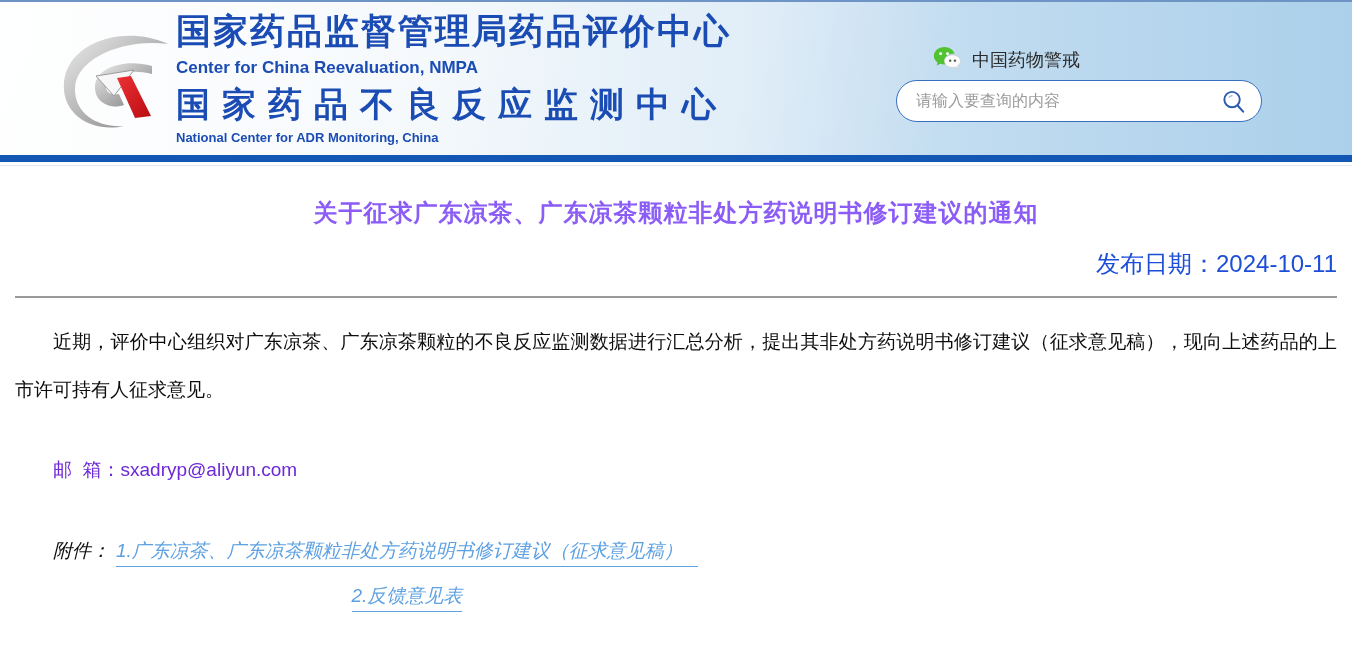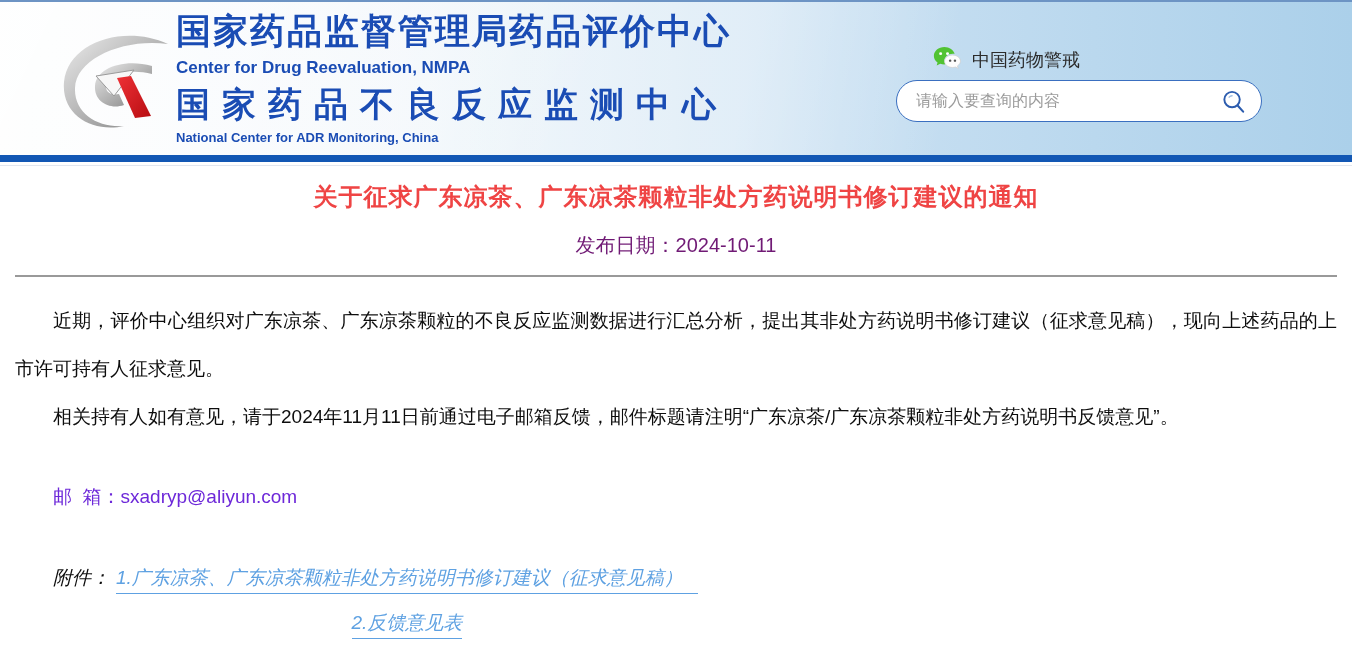--- a/index.html
+++ b/index.html
@@ -32,23 +32,23 @@
   .search-input{ flex:1; border:none; outline:none; font-size:16px; color:#333;
     background:transparent; font-family:inherit; }
   .search-input::placeholder{ color:#9b9b9b; }
   .search-btn{ border:none; background:transparent; cursor:pointer; display:flex; align-items:center; }
 
   .header-bar{ height:7px; background:#1257b4; }
   .header-underline{ height:1px; background:#e2e6ef; margin-top:3px; }
 
   
   .content{ padding:0 15px; }
-  .article-title{ text-align:center; color:#ef4444; font-size:24px; font-weight:bold;
-    margin-top:15px; letter-spacing:1px; }
-  .pub-date{ text-align:center; font-size:20px; color:#701a75; margin-top:19px; }
+  .article-title{ text-align:center; color:#8b5cf6; font-size:24px; font-weight:bold;
+    margin-top:31px; letter-spacing:1px; }
+  .pub-date{ text-align:right; font-size:24px; color:#1d4ed8; margin-top:19px; }
   .divider{ height:2px; background:#999; margin-top:16px; }
 
   .body-block{ margin-top:20px; font-size:19px; color:#0d0d0d; line-height:48px;
     text-align:justify; }
   .para{ text-indent:2em; }
 
   .email-line{ margin-top:32px; font-size:19px; color:#6d28d9; line-height:48px;
     padding-left:2em; white-space:pre-wrap; }
 
   .attach{ margin-top:42px; display:flex; align-items:flex-start; padding-left:2em;
@@ -79,21 +79,21 @@
       </defs>
       <path d="M110 14 C 66 -6 10 12 6 52 C 3 86 36 103 66 96 C 40 98 16 84 17 58 C 18 28 66 8 110 14 Z" fill="url(#sil)"></path>
       <path d="M94 36 C 66 28 38 38 37 56 C 36 72 52 80 66 75 L 61 64 C 52 66 47 61 48 55 C 50 44 72 38 94 44 Z" fill="url(#sil)"></path>
       <path d="M38 46 L 76 40 L 56 66 Z" fill="#f7f7f7" stroke="#9a9a9a" stroke-width="1"></path>
       <path d="M59 48 L 73 46 L 93 86 L 77 88 Z" fill="url(#redg)"></path>
     </svg>
   </div>
 
   <div class="brand">
     <div class="brand-cn1">国家药品监督管理局药品评价中心</div>
-    <div class="brand-en1">Center for Drug Reevaluation, NMPA</div>
+    <div class="brand-en1">Center for China Reevaluation, NMPA</div>
     <div class="brand-cn2">国家药品不良反应监测中心</div>
     <div class="brand-en2">National Center for ADR Monitoring, China</div>
   </div>
 
   <div class="wechat-row">
     <svg width="28" height="28" viewBox="0 0 32 32">
       <path d="M13 3.5 C6.4 3.5 1 8 1 13.6 c0 3 1.7 5.7 4.2 7.4 L4.2 24.6 l4.1-2 c1.5 .5 3 .7 4.7 .7 .4 0 .9 0 1.3-.1 C13.6 22 13 20.6 13 19.2 c0-4.6 4.3-8.2 9.5-8.2 .8 0 1.5 .1 2.2 .2 C23.6 7 18.8 3.5 13 3.5 Z" fill="#51c332"></path>
       <circle cx="8.7" cy="11" r="1.7" fill="#fff"></circle>
       <circle cx="16.6" cy="11" r="1.7" fill="#fff"></circle>
       <path d="M22.3 12.6 c-5 0-9.1 3.2-9.1 7.1 0 3.9 4.1 7.1 9.1 7.1 1.2 0 2.4-.2 3.4-.5 l3.2 1.6 -1-2.9 c2.1-1.3 3.5-3.2 3.5-5.3 0-3.9-4.1-7.1-9.1-7.1 Z" fill="#fdfdfd" stroke="#cfcfcf" stroke-width="0.8"></path>
@@ -119,21 +119,20 @@
 <div class="header-underline"></div>
 
 <div class="content">
 
   <div class="article-title">关于征求广东凉茶、广东凉茶颗粒非处方药说明书修订建议的通知</div>
   <div class="pub-date">发布日期：2024-10-11</div>
   <div class="divider"></div>
 
   <div class="body-block">
     <p class="para">近期，评价中心组织对广东凉茶、广东凉茶颗粒的不良反应监测数据进行汇总分析，提出其非处方药说明书修订建议（征求意见稿），现向上述药品的上市许可持有人征求意见。</p>
-    <p class="para">相关持有人如有意见，请于2024年11月11日前通过电子邮箱反馈，邮件标题请注明“广东凉茶/广东凉茶颗粒非处方药说明书反馈意见”。</p>
   </div>
 
   <div class="email-line">邮  箱：sxadryp@aliyun.com</div>
 
   <div class="attach">
     <span class="attach-label">附件：</span>
     <div class="attach-links">
       <a class="attach-link pad-right" href="#">1.广东凉茶、广东凉茶颗粒非处方药说明书修订建议（征求意见稿）</a>
       <a class="attach-link" href="#">2.反馈意见表</a>
     </div>

